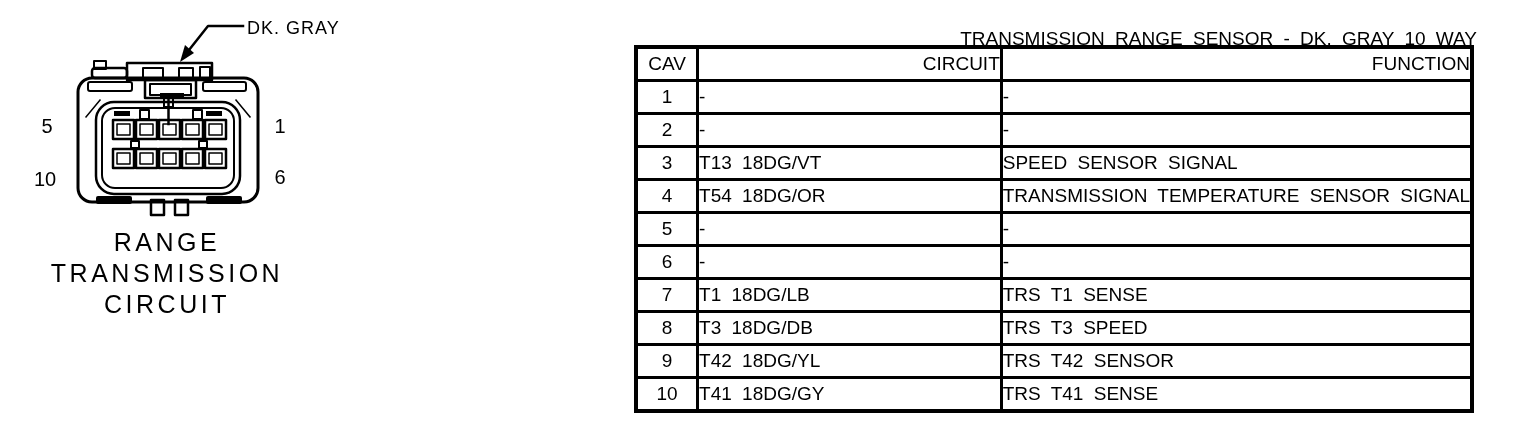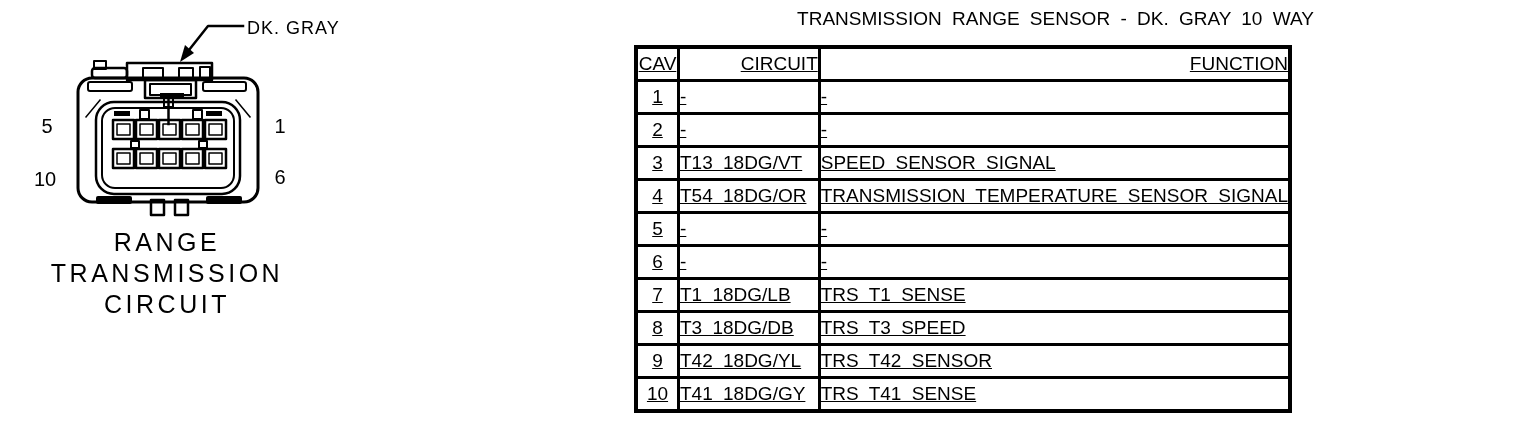--- a/index.html
+++ b/index.html
@@ -7,23 +7,24 @@
     padding: 0;
     background: #ffffff;
     width: 1520px;
     height: 432px;
     overflow: hidden;
     font-family: "Liberation Sans", sans-serif;
     color: #000;
   }
   .page {
     position: relative;
-    width: 1292px;
+    width: 1452px;
     height: 432px;
     background: #ffffff;
+    padding-left: 22px;
   }
 
   
   .connector-svg {
     position: absolute;
     left: 0;
     top: 0;
     width: 340px;
     height: 225px;
   }
@@ -54,35 +55,34 @@
     font-size: 25px;
     letter-spacing: 3.5px;
     line-height: 31px;
     white-space: nowrap;
   }
 
   
   .table-title {
     position: absolute;
     left: 634px;
-    top: 8px;
+    top: 28px;
     width: 843px;
-    text-align: center;
+    text-align: right;
     font-size: 19px;
     word-spacing: 5px;
     white-space: nowrap;
   }
   table.pinout {
     position: absolute;
     left: 634px;
     top: 45px;
     border-collapse: collapse;
     border: 4px solid #000;
     table-layout: fixed;
-    text-decoration: underline;
   }
   table.pinout th,
   table.pinout td {
     border: 3px solid #000;
     height: 30px;
     font-size: 19px;
     font-weight: normal;
     word-spacing: 5px;
     padding: 0;
     white-space: nowrap;

